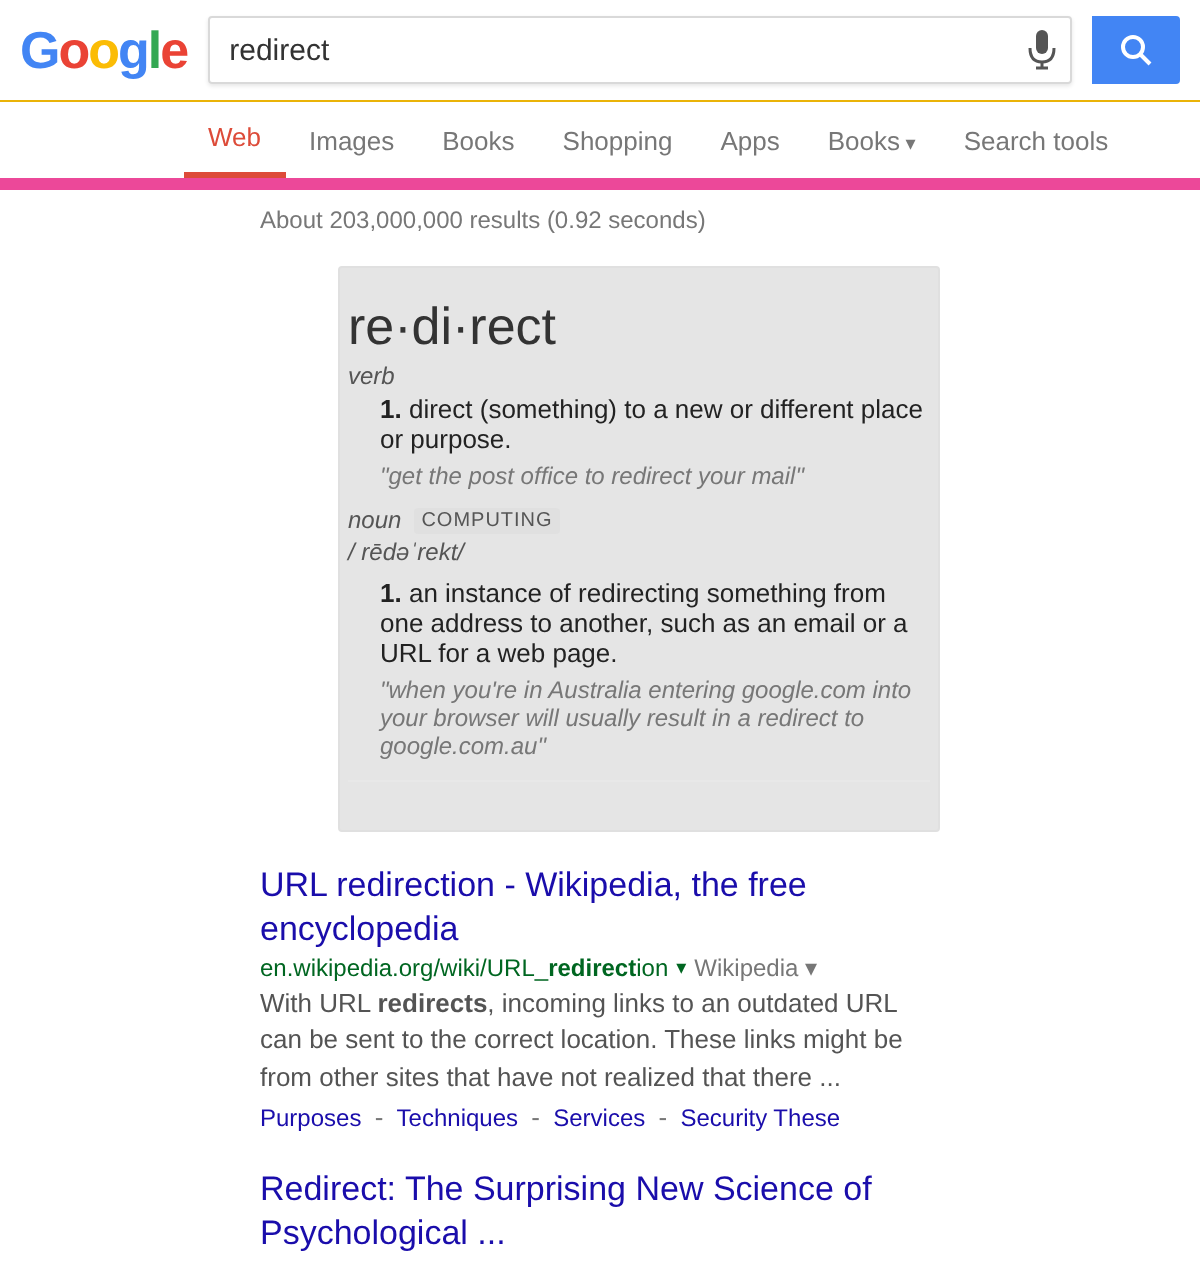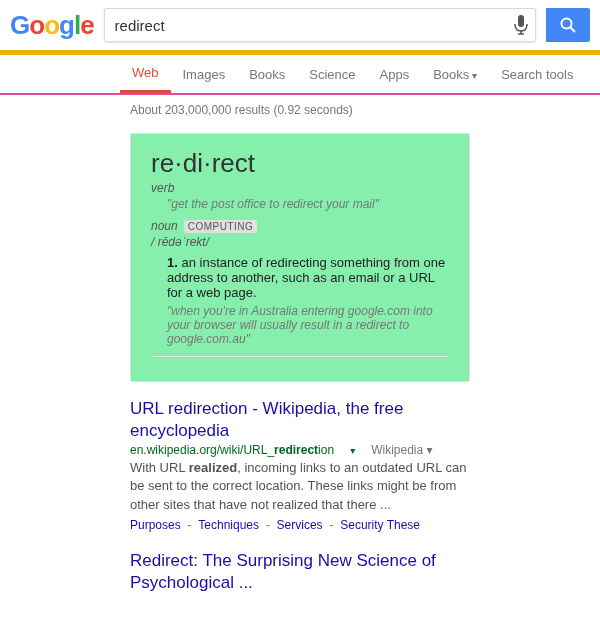--- a/index.html
+++ b/index.html
@@ -12,21 +12,21 @@
       min-height: 641px;
       overflow-x: hidden;
     }
 
     
     .header {
       display: flex;
       align-items: center;
       padding: 8px 10px;
       gap: 10px;
-      border-bottom: 5px solid #eab308;
+      border-bottom: 1px solid #eab308;
     }
     .google-logo {
       font-size: 26px;
       font-weight: bold;
       letter-spacing: -1px;
       cursor: default;
       flex-shrink: 0;
     }
     .g-blue { color: #4285f4; }
     .g-red { color: #ea4335; }
@@ -71,22 +71,22 @@
       color: white;
       font-size: 16px;
       flex-shrink: 0;
       border-radius: 0 2px 2px 0;
     }
 
     
     .nav {
       display: flex;
       align-items: center;
-      padding: 0 120px;
-      border-bottom: 2px solid #ec4899;
+      padding: 0 92px;
+      border-bottom: 6px solid #ec4899;
       gap: 0;
     }
     .nav-item {
       padding: 10px 12px;
       font-size: 13px;
       color: #777;
       cursor: pointer;
       position: relative;
       white-space: nowrap;
     }
@@ -109,23 +109,24 @@
 
     
     .main {
       padding: 8px 130px 8px 130px;
     }
 
     
     .dict-box {
       border: 1px solid #e0e0e0;
       border-radius: 2px;
-      padding: 14px 20px;
+      padding: 14px 4px;
       margin-bottom: 16px;
-      background: #86efac;
+      background: #e5e5e5;
+      margin-left: 39px;
     }
     .dict-word {
       font-size: 26px;
       font-weight: normal;
       color: #333;
       margin-bottom: 2px;
     }
     .dict-pos {
       font-style: italic;
       color: #555;
@@ -193,21 +194,21 @@
       color: #1a0dab;
       cursor: pointer;
       text-decoration: none;
       line-height: 1.3;
       display: block;
       margin-bottom: 1px;
     }
     .result-url-row {
       display: flex;
       align-items: center;
-      gap: 16px;
+      gap: 4px;
       margin-bottom: 2px;
     }
     .result-url {
       color: #006621;
       font-size: 12px;
     }
     .result-arrow {
       color: #006621;
       font-size: 10px;
     }
@@ -260,33 +261,37 @@
         <circle cx="6.5" cy="6.5" r="5" stroke="white" stroke-width="2" fill="none"></circle>
         <line x1="10.5" y1="10.5" x2="15" y2="15" stroke="white" stroke-width="2"></line>
       </svg>
   </button>
 </div>
 
 <div class="nav">
   <div class="nav-item active">Web</div>
   <div class="nav-item">Images</div>
   <div class="nav-item">Books</div>
-  <div class="nav-item">Science</div>
+  <div class="nav-item">Shopping</div>
   <div class="nav-item">Apps</div>
   <div class="nav-item more">Books</div>
   <div class="nav-item">Search tools</div>
 </div>
 
 <div class="results-info">About 203,000,000 results (0.92 seconds)</div>
 
 <div class="main">
 
   <div class="dict-box">
     <div class="dict-word">re·di·rect</div>
     <div class="dict-pos">verb</div>
+    <div class="dict-def">
+      <span class="dict-def-num">1.</span>
+      <span>direct (something) to a new or different place or purpose.</span>
+    </div>
     <div class="dict-example">"get the post office to redirect your mail"</div>
 
     <div class="dict-noun-row">
       <span class="dict-pos" style="margin:0">noun</span>
       <span class="dict-badge">COMPUTING</span>
     </div>
     <div class="dict-phonetic">/ rēdəˈrekt/</div>
     <div class="dict-def">
       <span class="dict-def-num">1.</span>
       <span>an instance of redirecting something from one address to another, such as an email or a URL for a web page.</span>
@@ -297,21 +302,21 @@
   </div>
 
   <div class="result">
     <a class="result-title">URL redirection - Wikipedia, the free encyclopedia</a>
     <div class="result-url-row">
       <span class="result-url">en.wikipedia.org/wiki/URL_<b>redirect</b>ion</span>
       <span class="result-arrow">▾</span>
       <span class="result-source">Wikipedia ▾</span>
     </div>
     <div class="result-snippet">
-      With URL <b>realized</b>, incoming links to an outdated URL can be sent to the correct location. These links might be from other sites that have not realized that there ...
+      With URL <b>redirects</b>, incoming links to an outdated URL can be sent to the correct location. These links might be from other sites that have not realized that there ...
     </div>
     <div class="result-links">
       <a>Purposes</a>
       <span>-</span>
       <a>Techniques</a>
       <span>-</span>
       <a>Services</a>
       <span>-</span>
       <a>Security These</a>
     </div>

